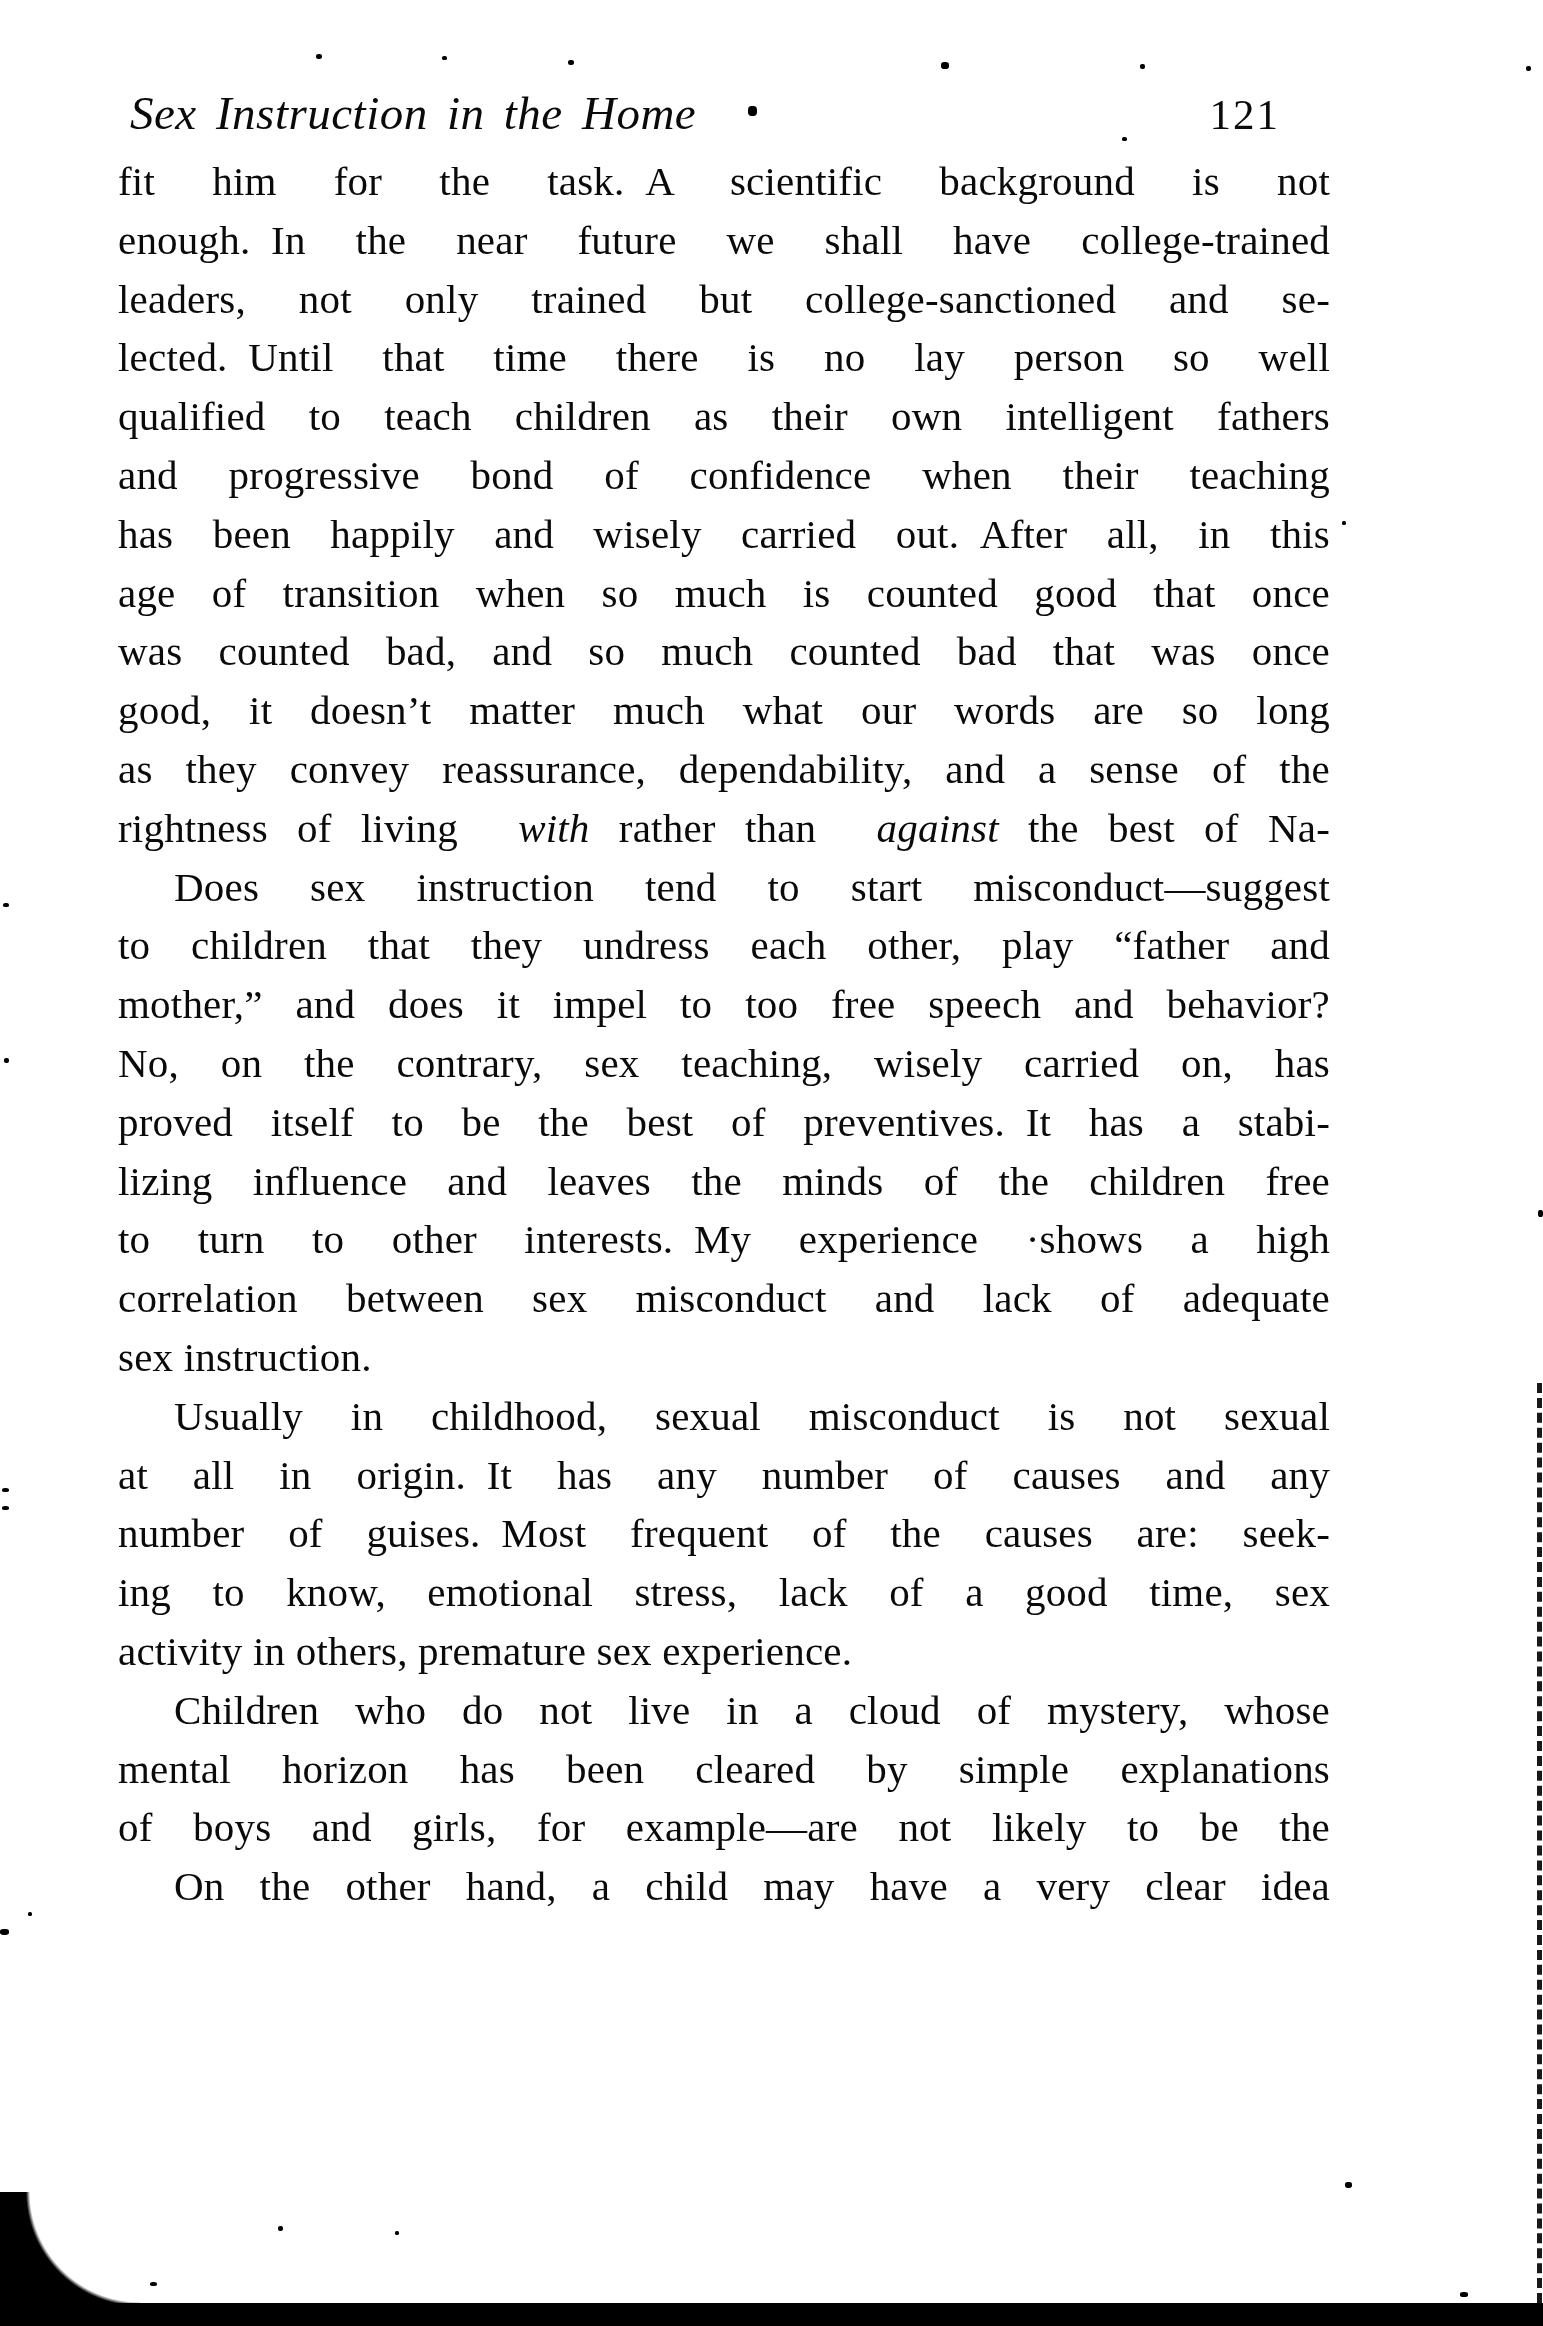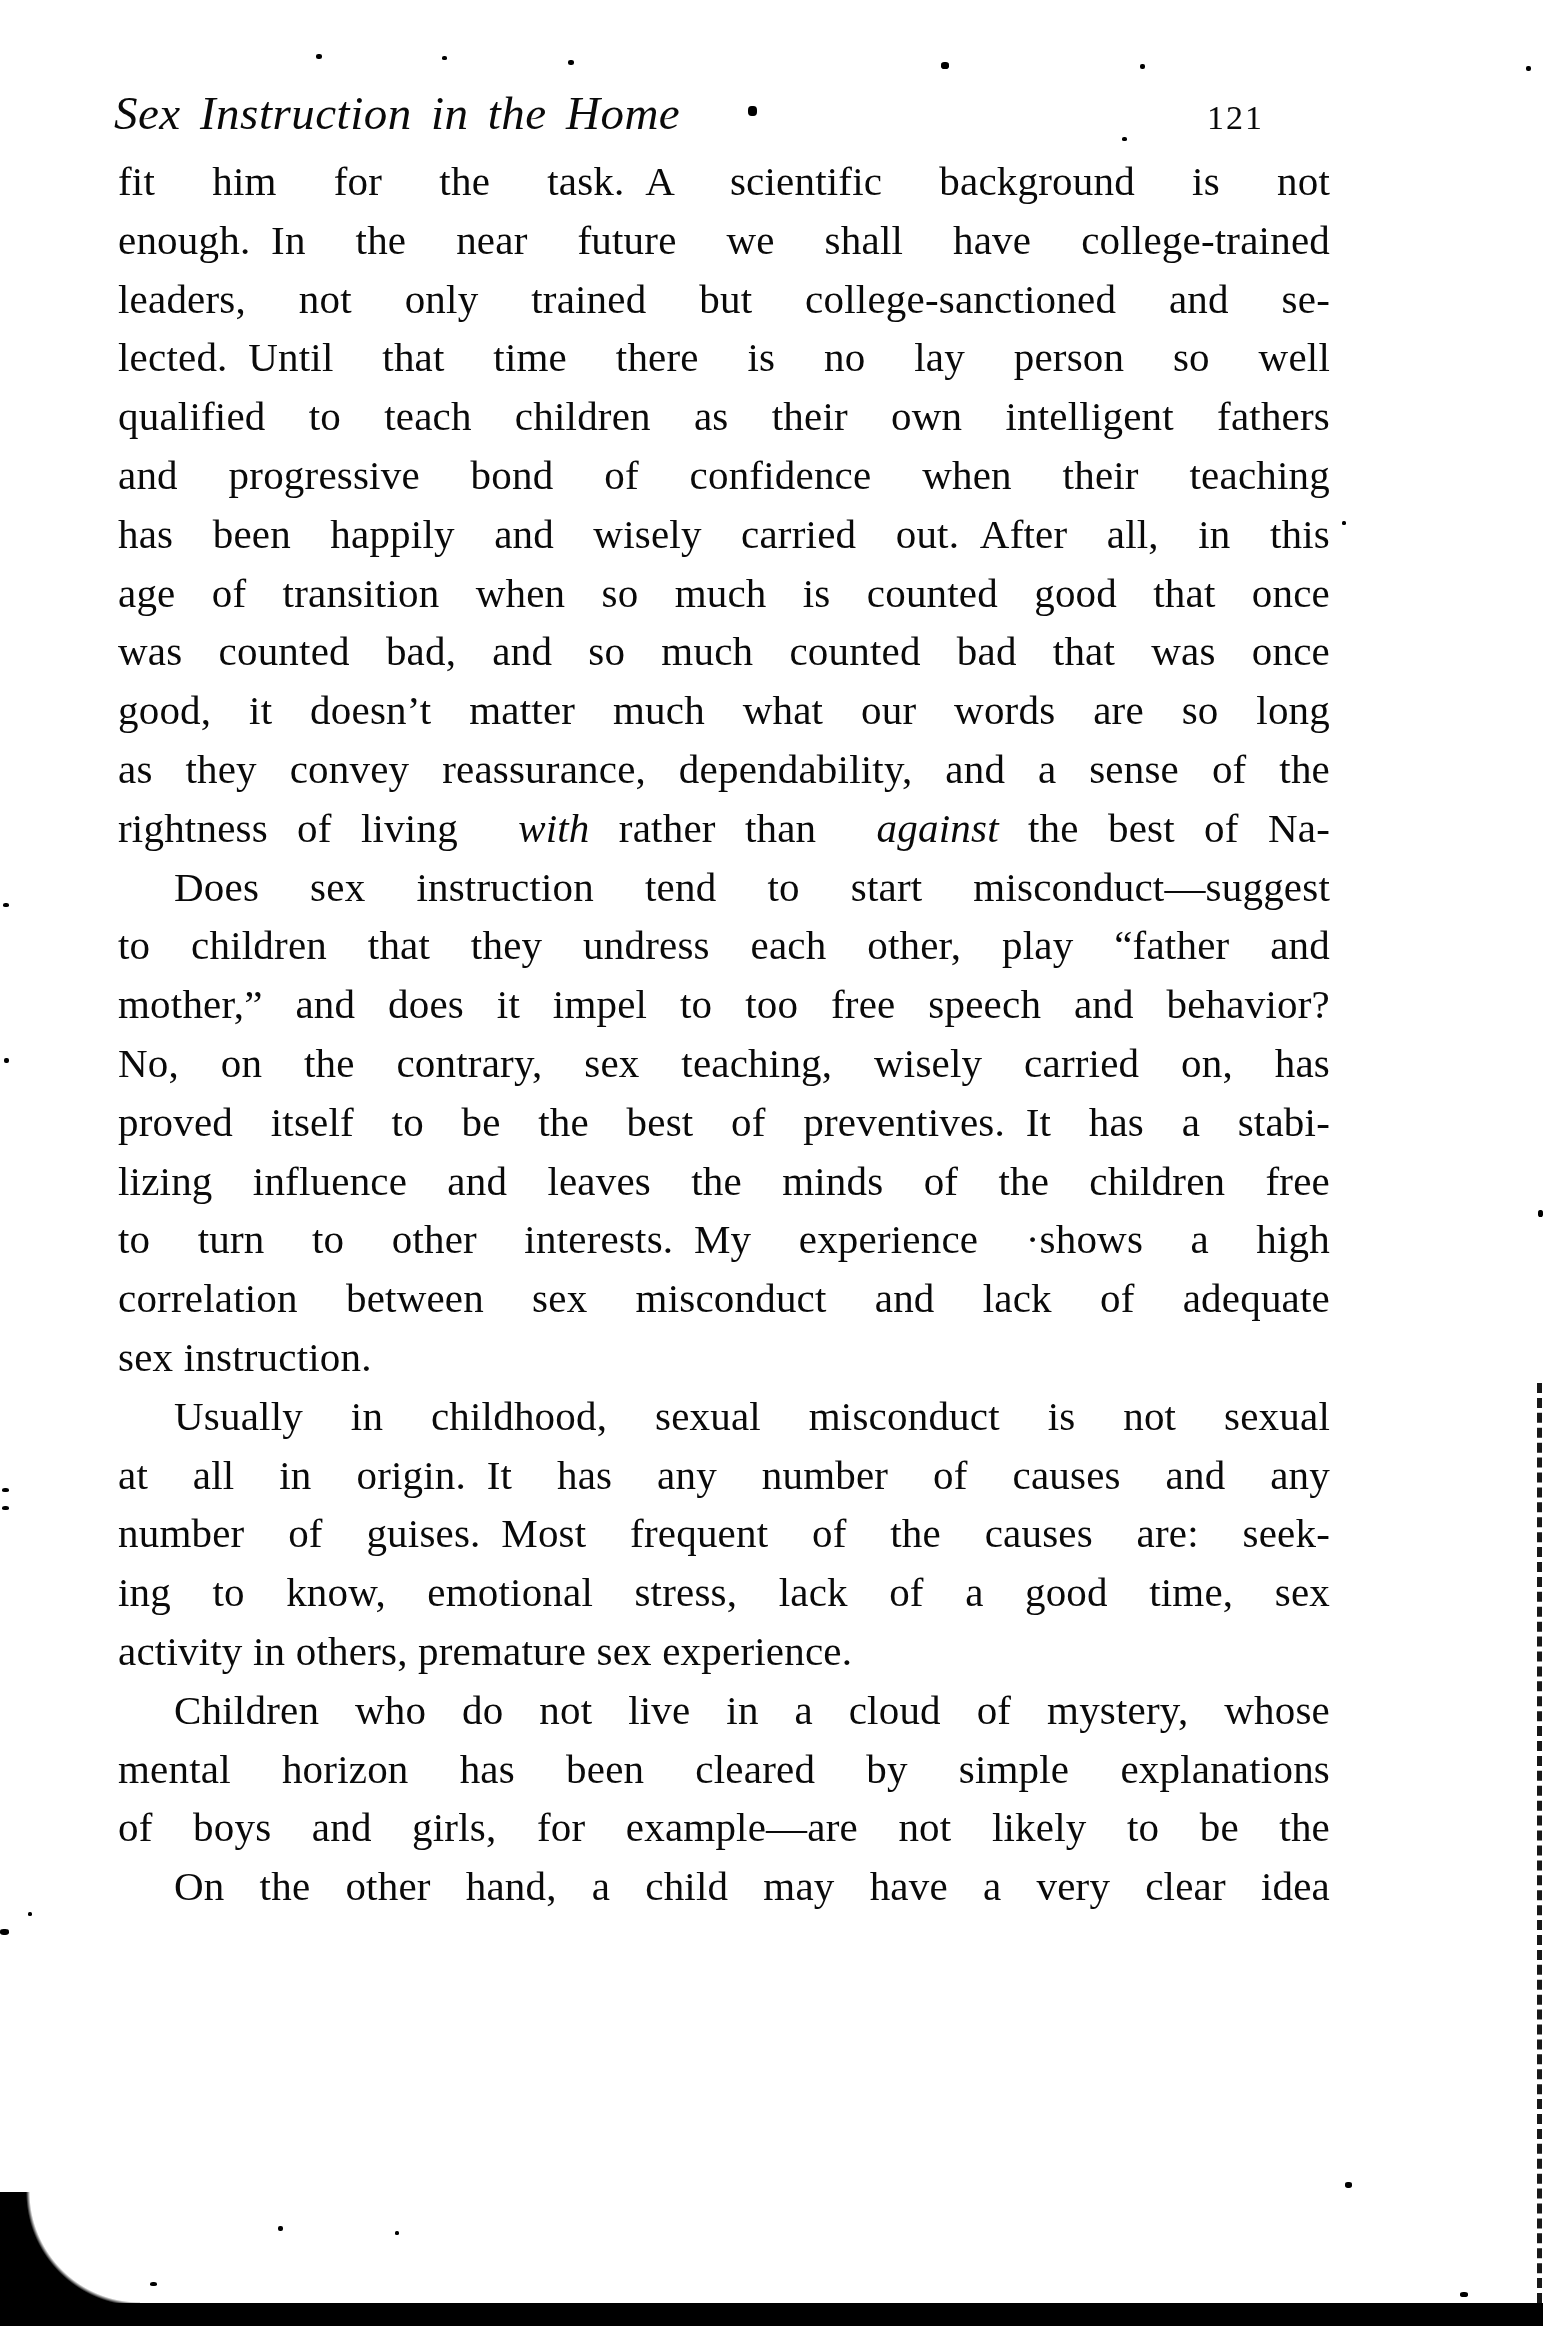--- a/index.html
+++ b/index.html
@@ -6,32 +6,32 @@
   .page {
     position:relative;
     width:1543px; height:2326px;
     background:#ffffff;
     overflow:hidden;
     font-family:"Liberation Serif", serif;
     color:#0a0a0a;
   }
   
   .running-header {
-    position:absolute; left:114px; top:86px; width:1212px;
+    position:absolute; left:130px; top:86px; width:1212px;
     display:flex; justify-content:space-between; align-items:baseline;
   }
   .chapter-title {
     font-style:italic;
     font-size:47px;
     letter-spacing:0.5px;
     word-spacing:7px;
     white-space:nowrap;
   }
   .page-number {
-    font-size:34px;
+    font-size:43px;
     letter-spacing:2px;
     padding-right:62px;
   }
   
   .body-text {
     position:absolute; left:118px; top:152px; width:1212px;
     font-size:41px;
     line-height:58.8px;
     letter-spacing:0.2px;
   }

